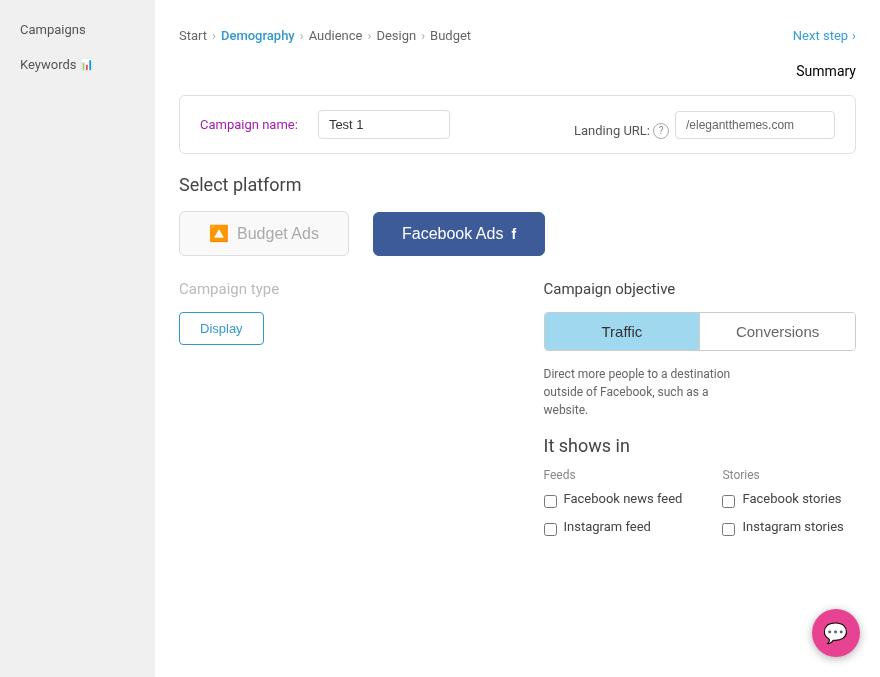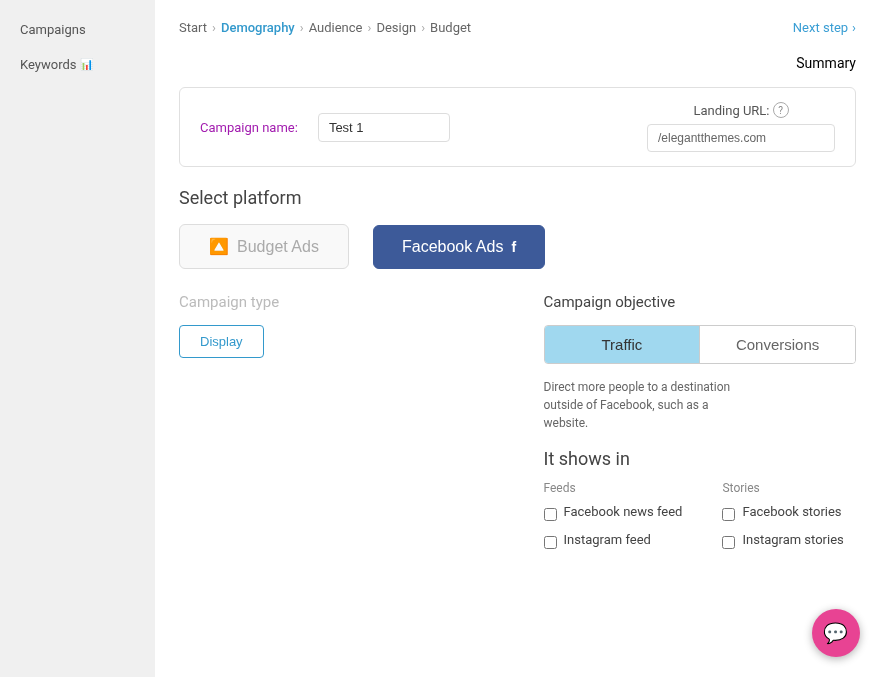--- a/index.html
+++ b/index.html
@@ -45,21 +45,21 @@
     }
     .kw-icon {
       font-size: 11px;
     }
 
     
     .main {
       flex: 1;
       background: #fff;
       overflow-y: auto;
-      padding: 20px 24px;
+      padding: 28px 24px;
     }
 
     
     .breadcrumb {
       display: flex;
       align-items: center;
       flex-wrap: wrap;
       font-size: 13px;
       color: #666;
       margin-bottom: 16px;
@@ -97,24 +97,23 @@
       border: 1px solid #ddd;
       border-radius: 4px;
       padding: 6px 10px;
       font-size: 13px;
       width: 132px;
       outline: none;
       color: #333;
     }
     .landing-url-group {
       display: flex;
-      align-items: center;
+      align-items: flex-end;
       gap: 6px;
       margin-left: auto;
-      flex-direction: column;
     }
     .landing-url-group label {
       font-size: 13px;
       color: #555;
       display: flex;
       align-items: center;
       gap: 3px;
     }
     .help-icon {
       width: 16px;
@@ -126,21 +125,21 @@
       justify-content: center;
       font-size: 10px;
       color: #888;
       cursor: pointer;
     }
     .landing-url-input {
       border: 1px solid #ddd;
       border-radius: 4px;
       padding: 6px 10px;
       font-size: 12px;
-      width: 188px;
+      width: 160px;
       outline: none;
       color: #666;
     }
 
     
     .section-title {
       font-size: 18px;
       font-weight: 400;
       color: #444;
       margin-bottom: 16px;

